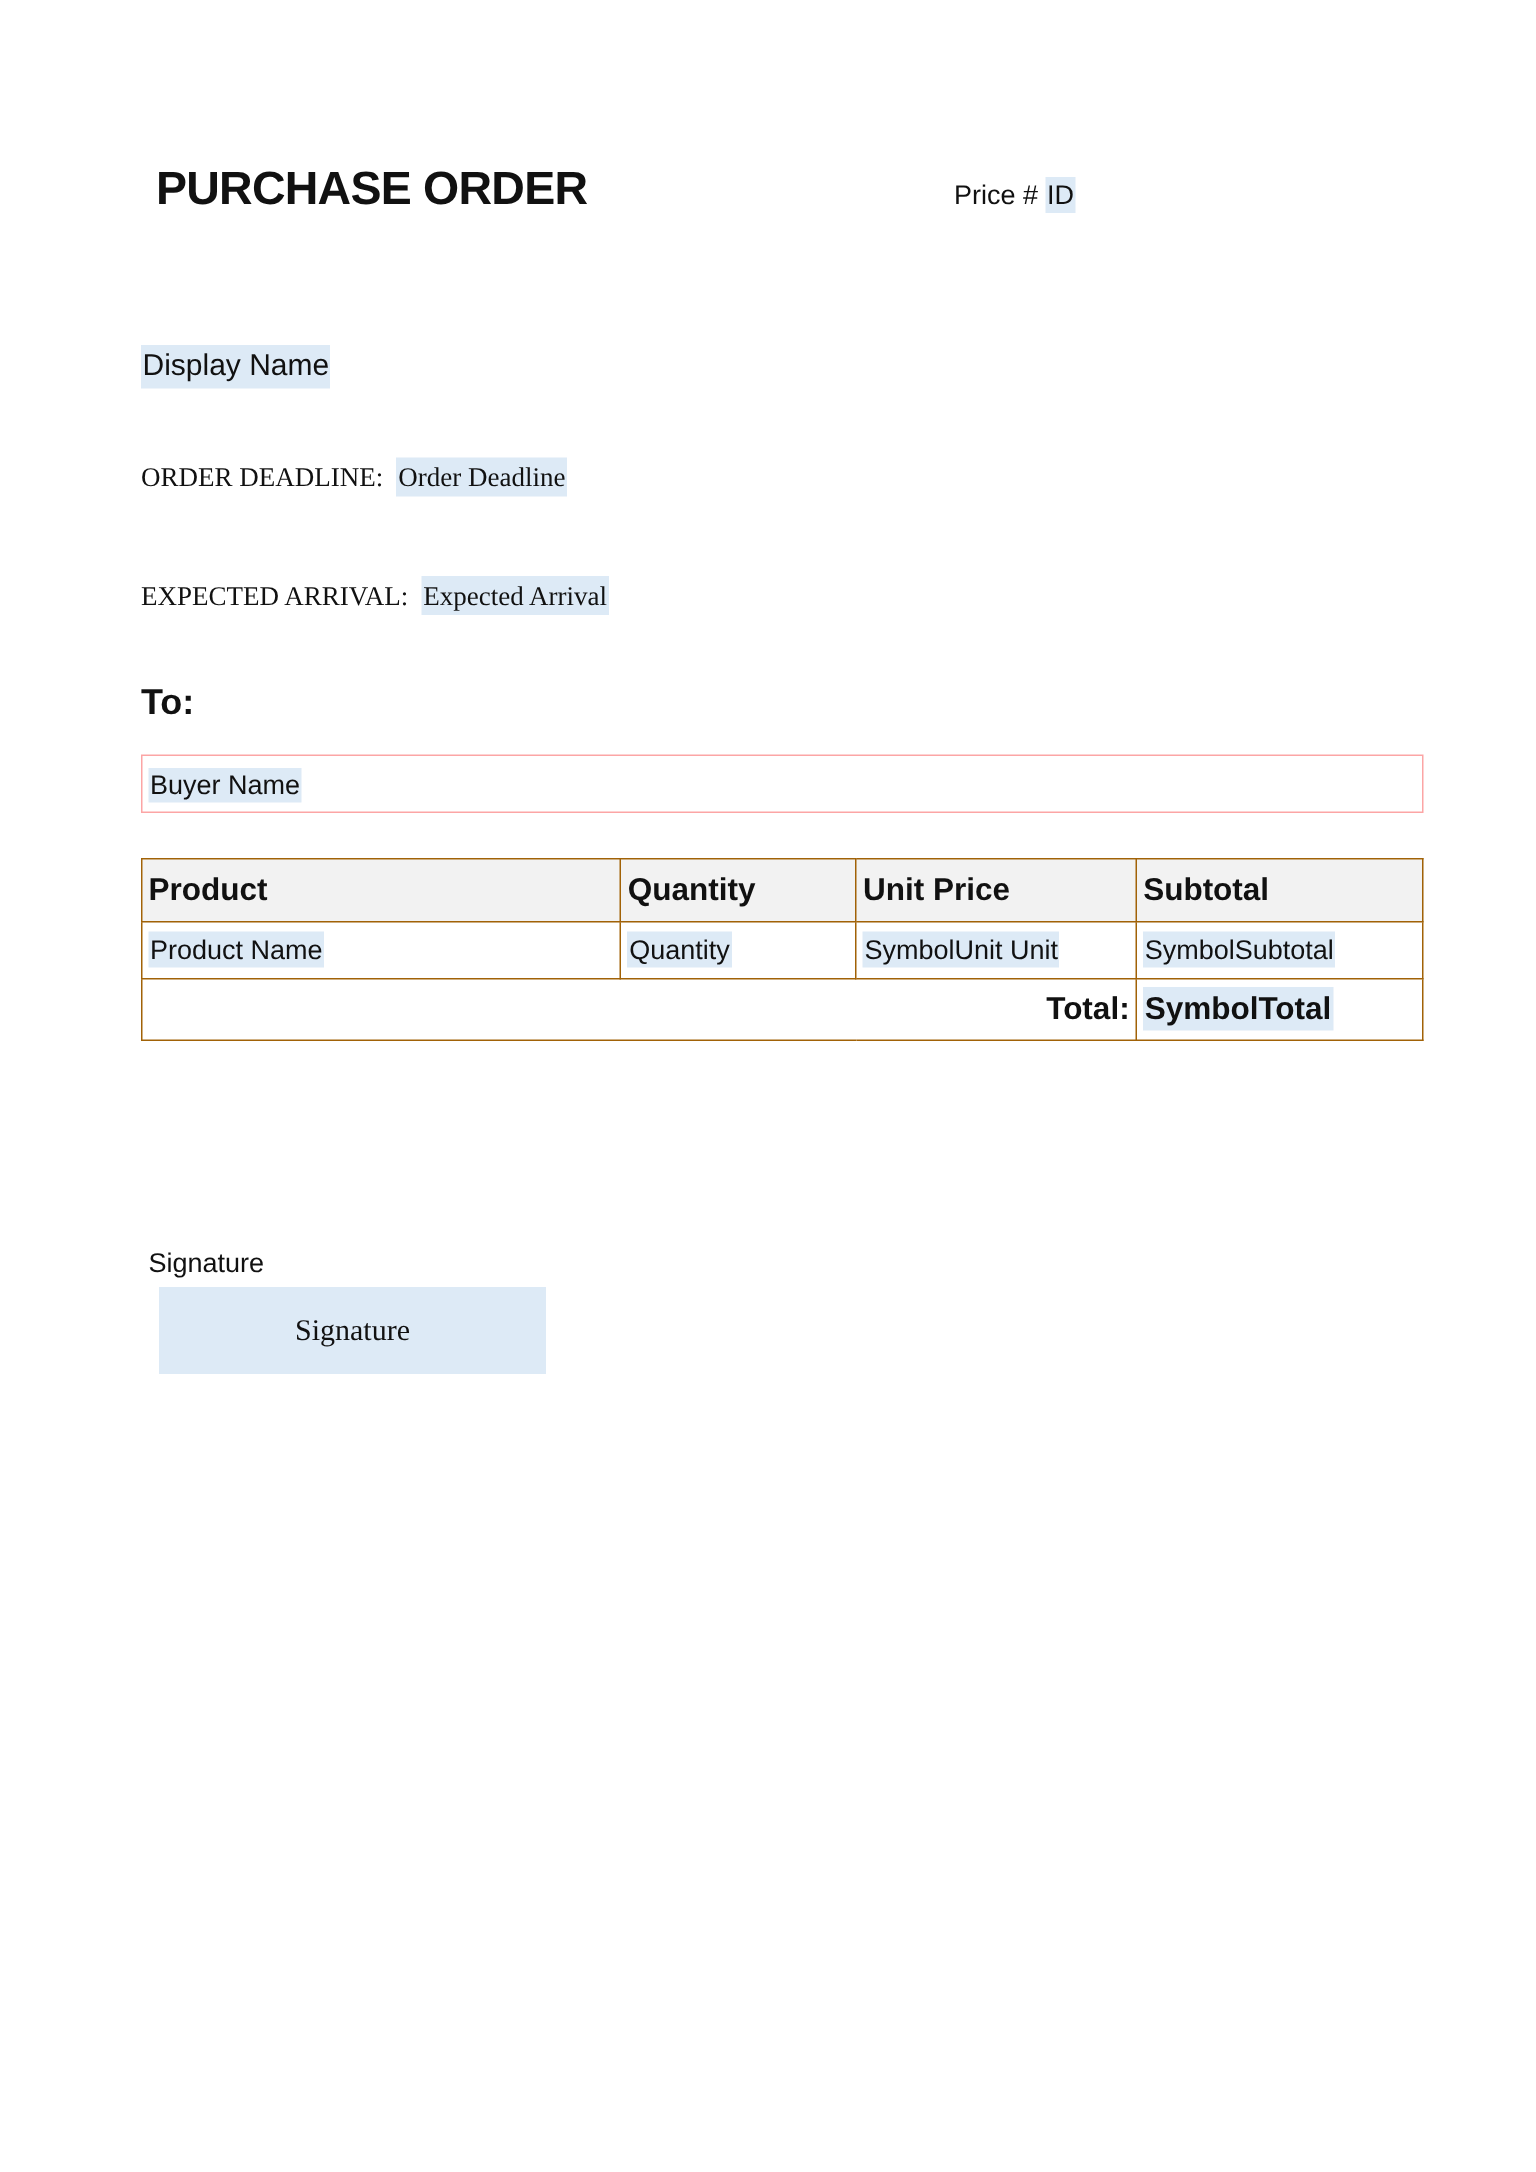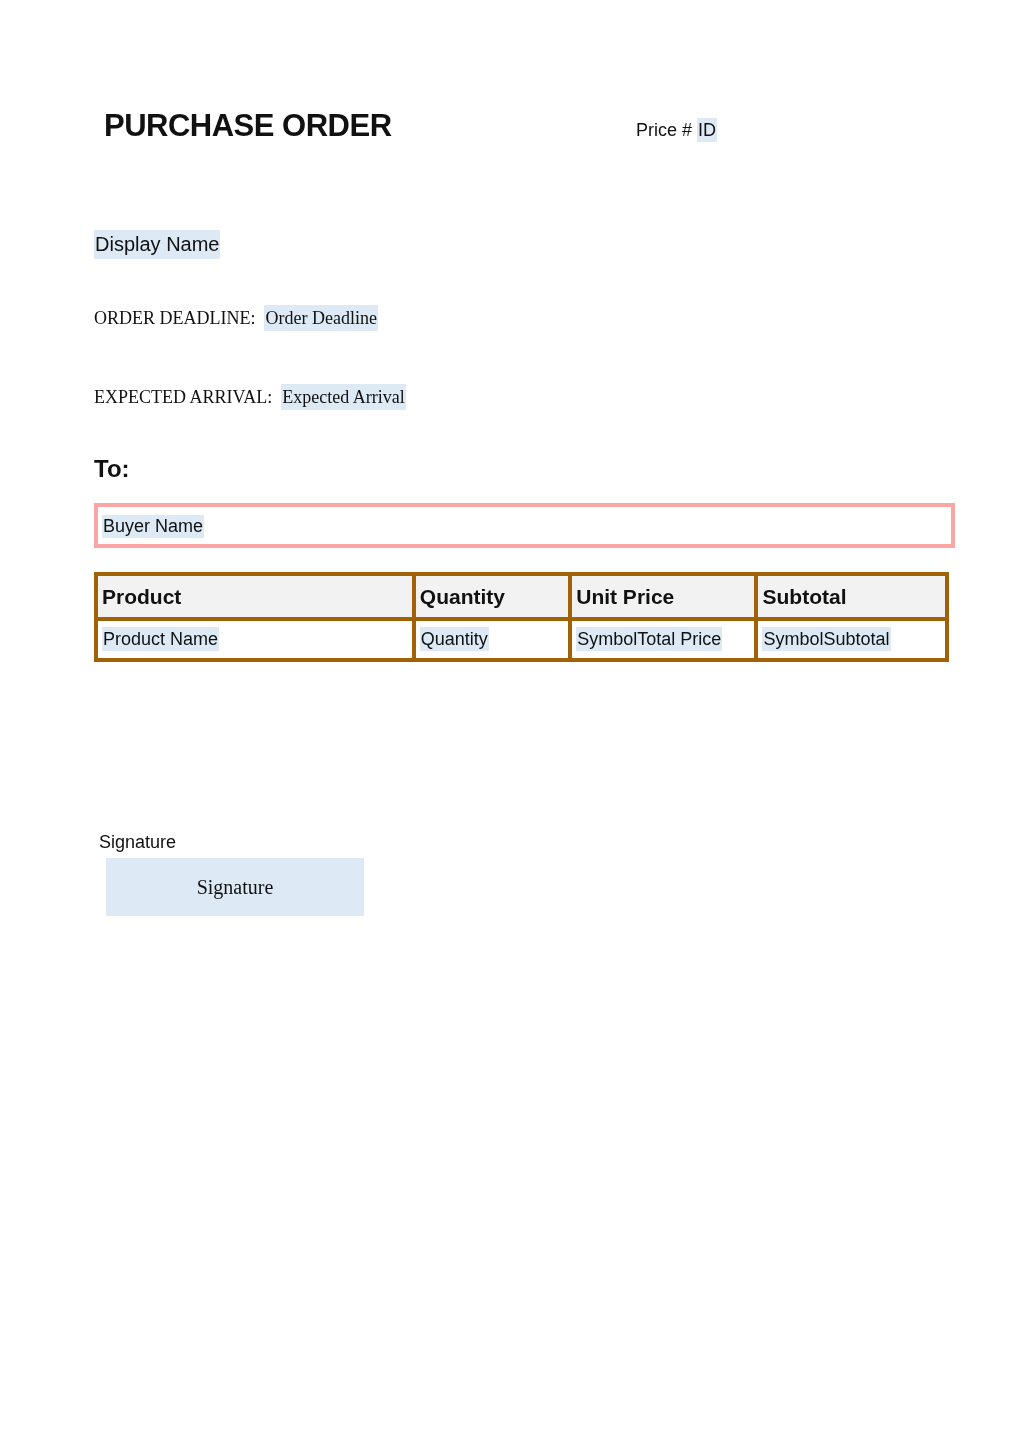--- a/index.html
+++ b/index.html
@@ -11,29 +11,29 @@
     .field { background: #ddeaf6; text-align: right; }
     .title { left: 104px; top: 108px; font-size: 31px; font-weight: bold; letter-spacing: -0.5px; white-space: nowrap; }
     .serial { left: 636px; top: 120px; font-size: 18px; white-space: nowrap; }
     .serial .field { padding: 2px 1px; }
     .display-name { left: 94px; top: 230px; font-size: 20px; padding: 3px 1px; white-space: nowrap; }
     .row-line { left: 94px; font-size: 18px; white-space: nowrap; font-family: Liberation Serif, serif; }
     .row-line .field { padding: 3px 1px; }
     .to { left: 94px; top: 455px; font-size: 24px; font-weight: bold; }
     .buyer-box {
       left: 94px; top: 503px; width: 853px; height: 37px;
-      border: 4px solid #fca5a5; box-sizing: content-box;
+      border: 1px solid #fca5a5; box-sizing: content-box;
     }
     .buyer-box span { position: absolute; left: 4px; top: 8px; font-size: 18px; padding: 1px 1px; }
     table.items {
       position: absolute; left: 94px; top: 572px; width: 855px;
       border-collapse: collapse; font-size: 18px;
     }
     table.items td, table.items th {
-      border: 4px solid #a16207; text-align: left; padding: 0 4px; vertical-align: middle;
+      border: 1px solid #a16207; text-align: left; padding: 0 4px; vertical-align: middle;
     }
     table.items th { background: #f2f2f2; height: 41px; font-size: 21px; font-weight: bold; }
     table.items tr.data td { height: 37px; margin-left: 11px; }
     table.items tr.data td span { padding: 2px 1px; }
     table.items tr.total td { height: 40px; }
     .total-label { text-align: right !important; font-weight: bold; font-size: 21px; padding-right: 4px !important; }
     .total-value { font-weight: bold; font-size: 21px; }
     .total-value span { padding: 3px 1px; }
     .sig-label { left: 99px; top: 832px; font-size: 18px; }
     .sig-box {
@@ -80,20 +80,24 @@
   <tbody>
       <tr>
     <th>Product</th>
     <th>Quantity</th>
     <th>Unit Price</th>
     <th>Subtotal</th>
   </tr>
   <tr class="data">
     <td><span class="field">Product Name</span></td>
     <td><span class="field">Quantity</span></td>
-    <td><span class="field">SymbolTotal Price</span></td>
+    <td><span class="field">SymbolUnit Unit</span></td>
     <td><span class="field">SymbolSubtotal</span></td>
+  </tr>
+  <tr class="total">
+    <td colspan="3" class="total-label">Total:</td>
+    <td class="total-value"><span class="field">SymbolTotal</span></td>
   </tr>
 </tbody>
   </table>
 
 <div class="abs sig-label">Signature</div>
 <div class="abs sig-box">Signature</div>
 
 </body></html>

